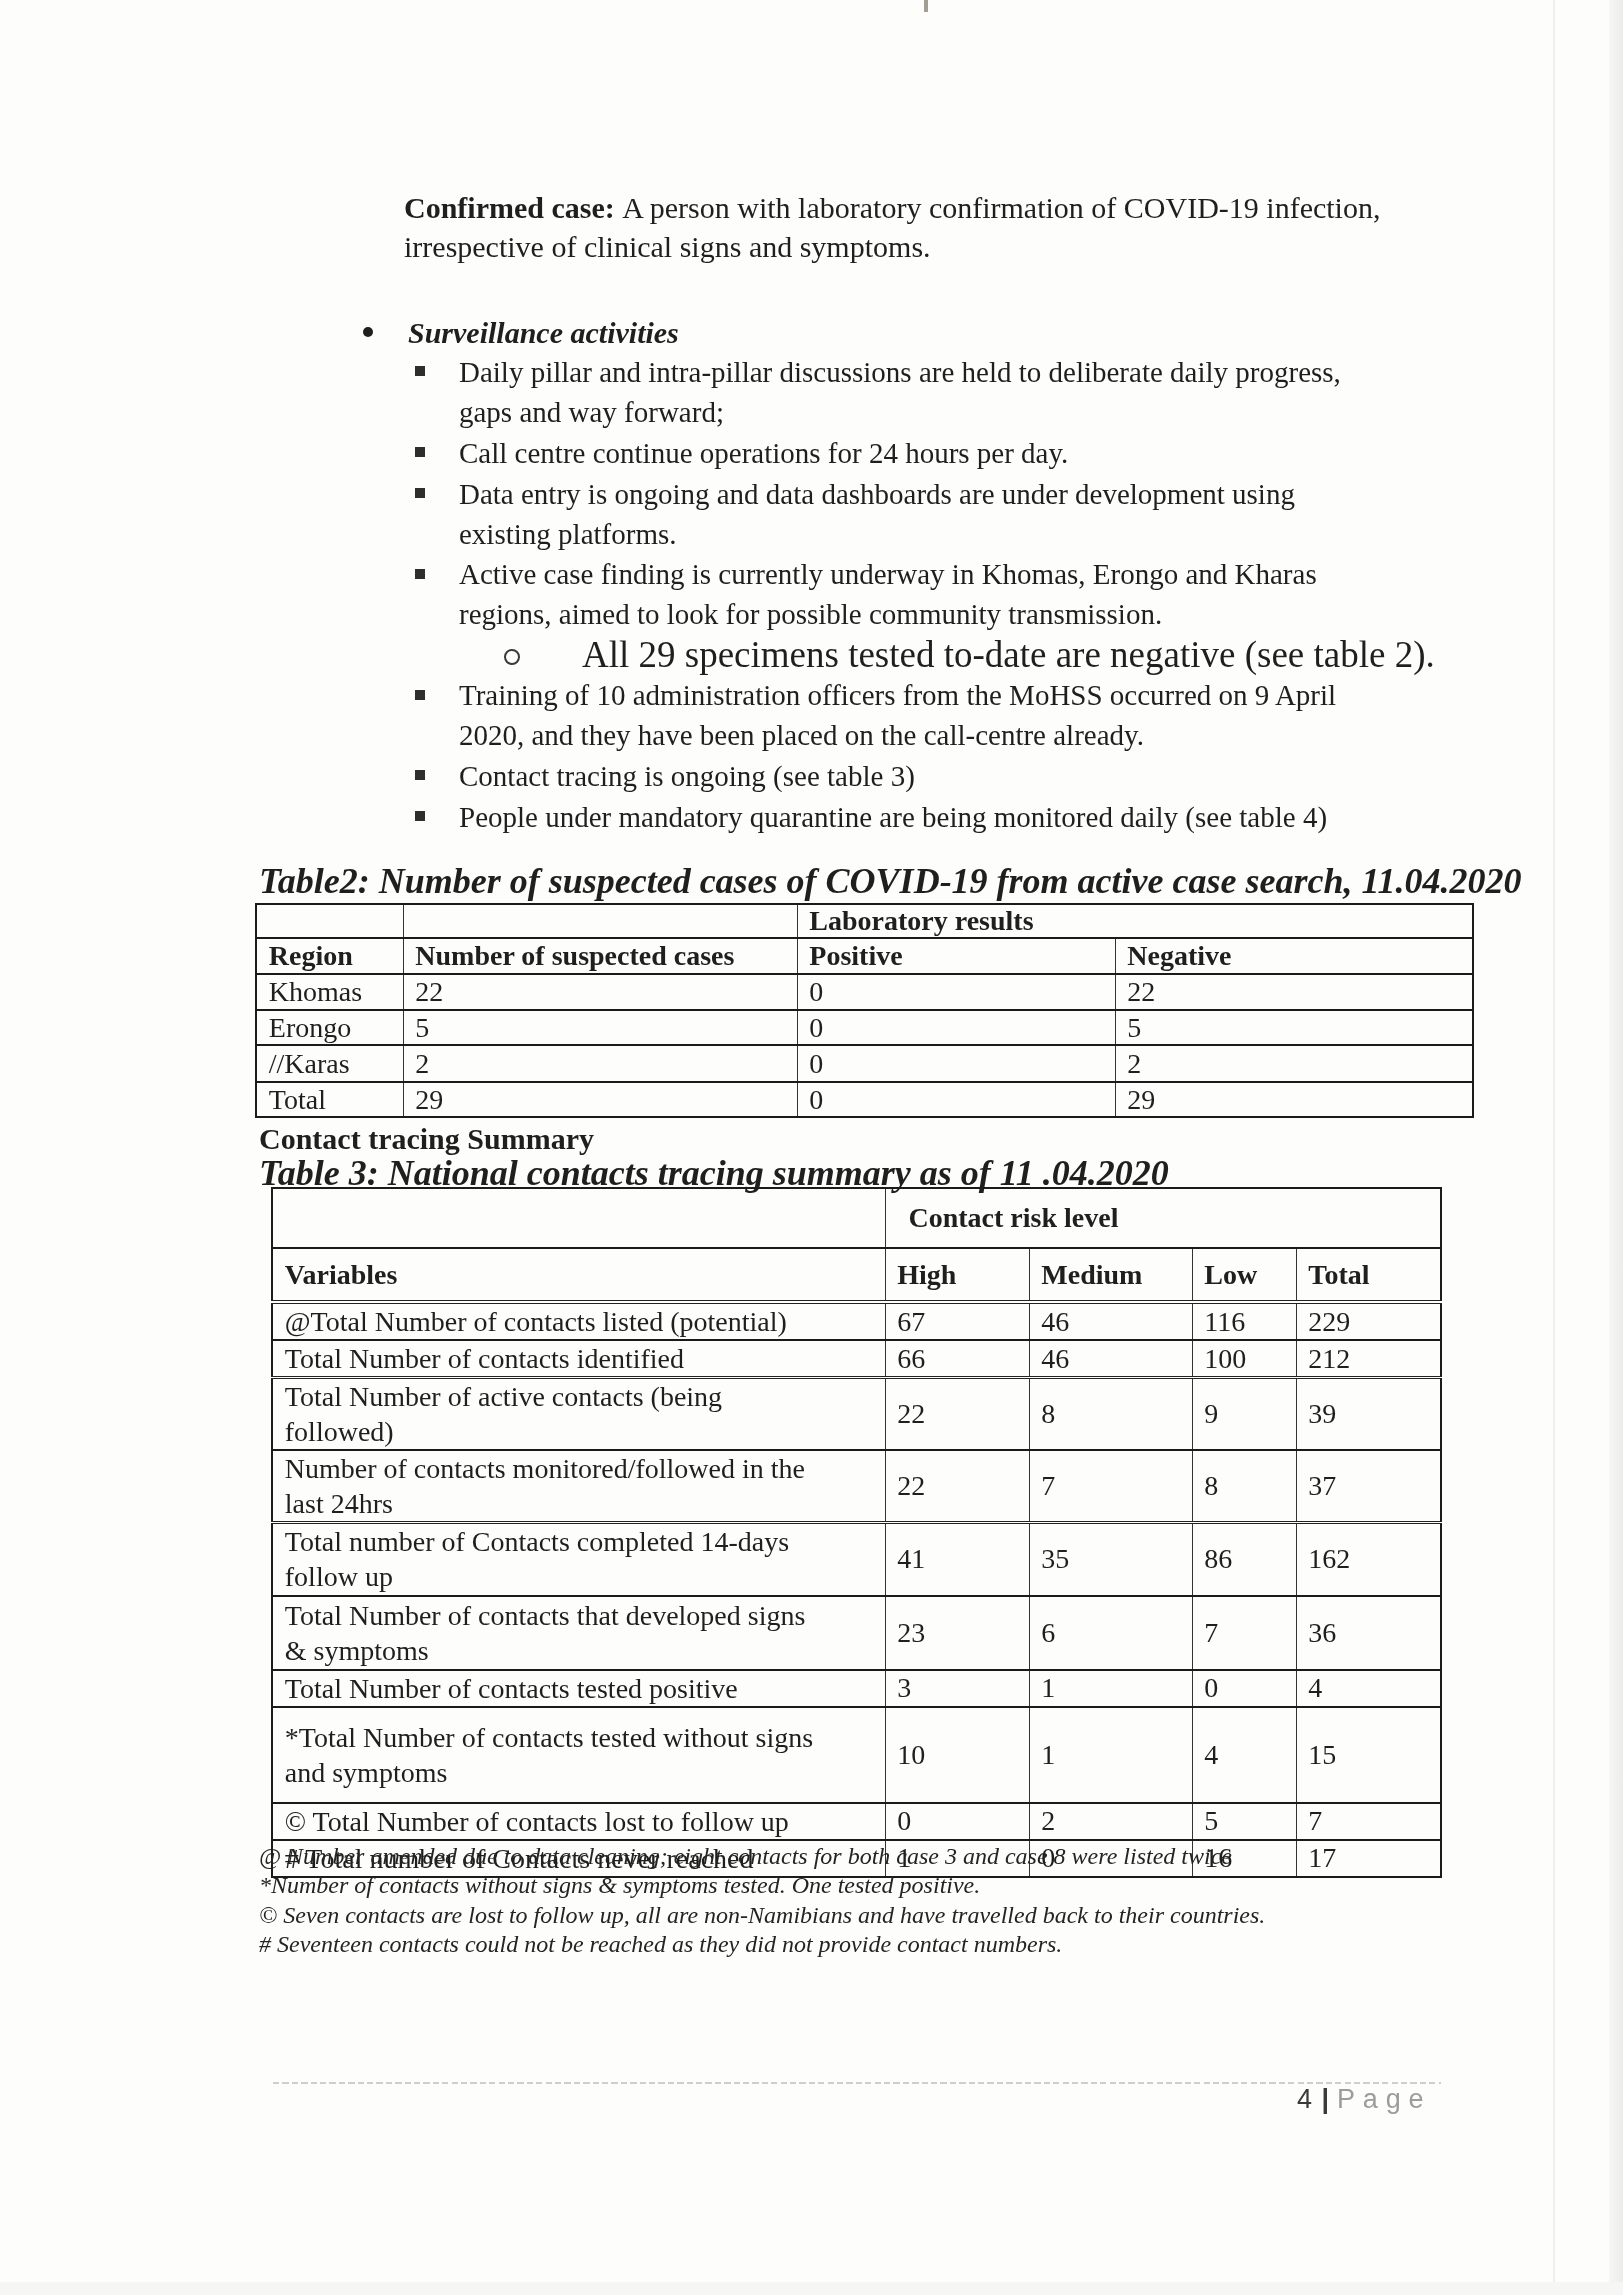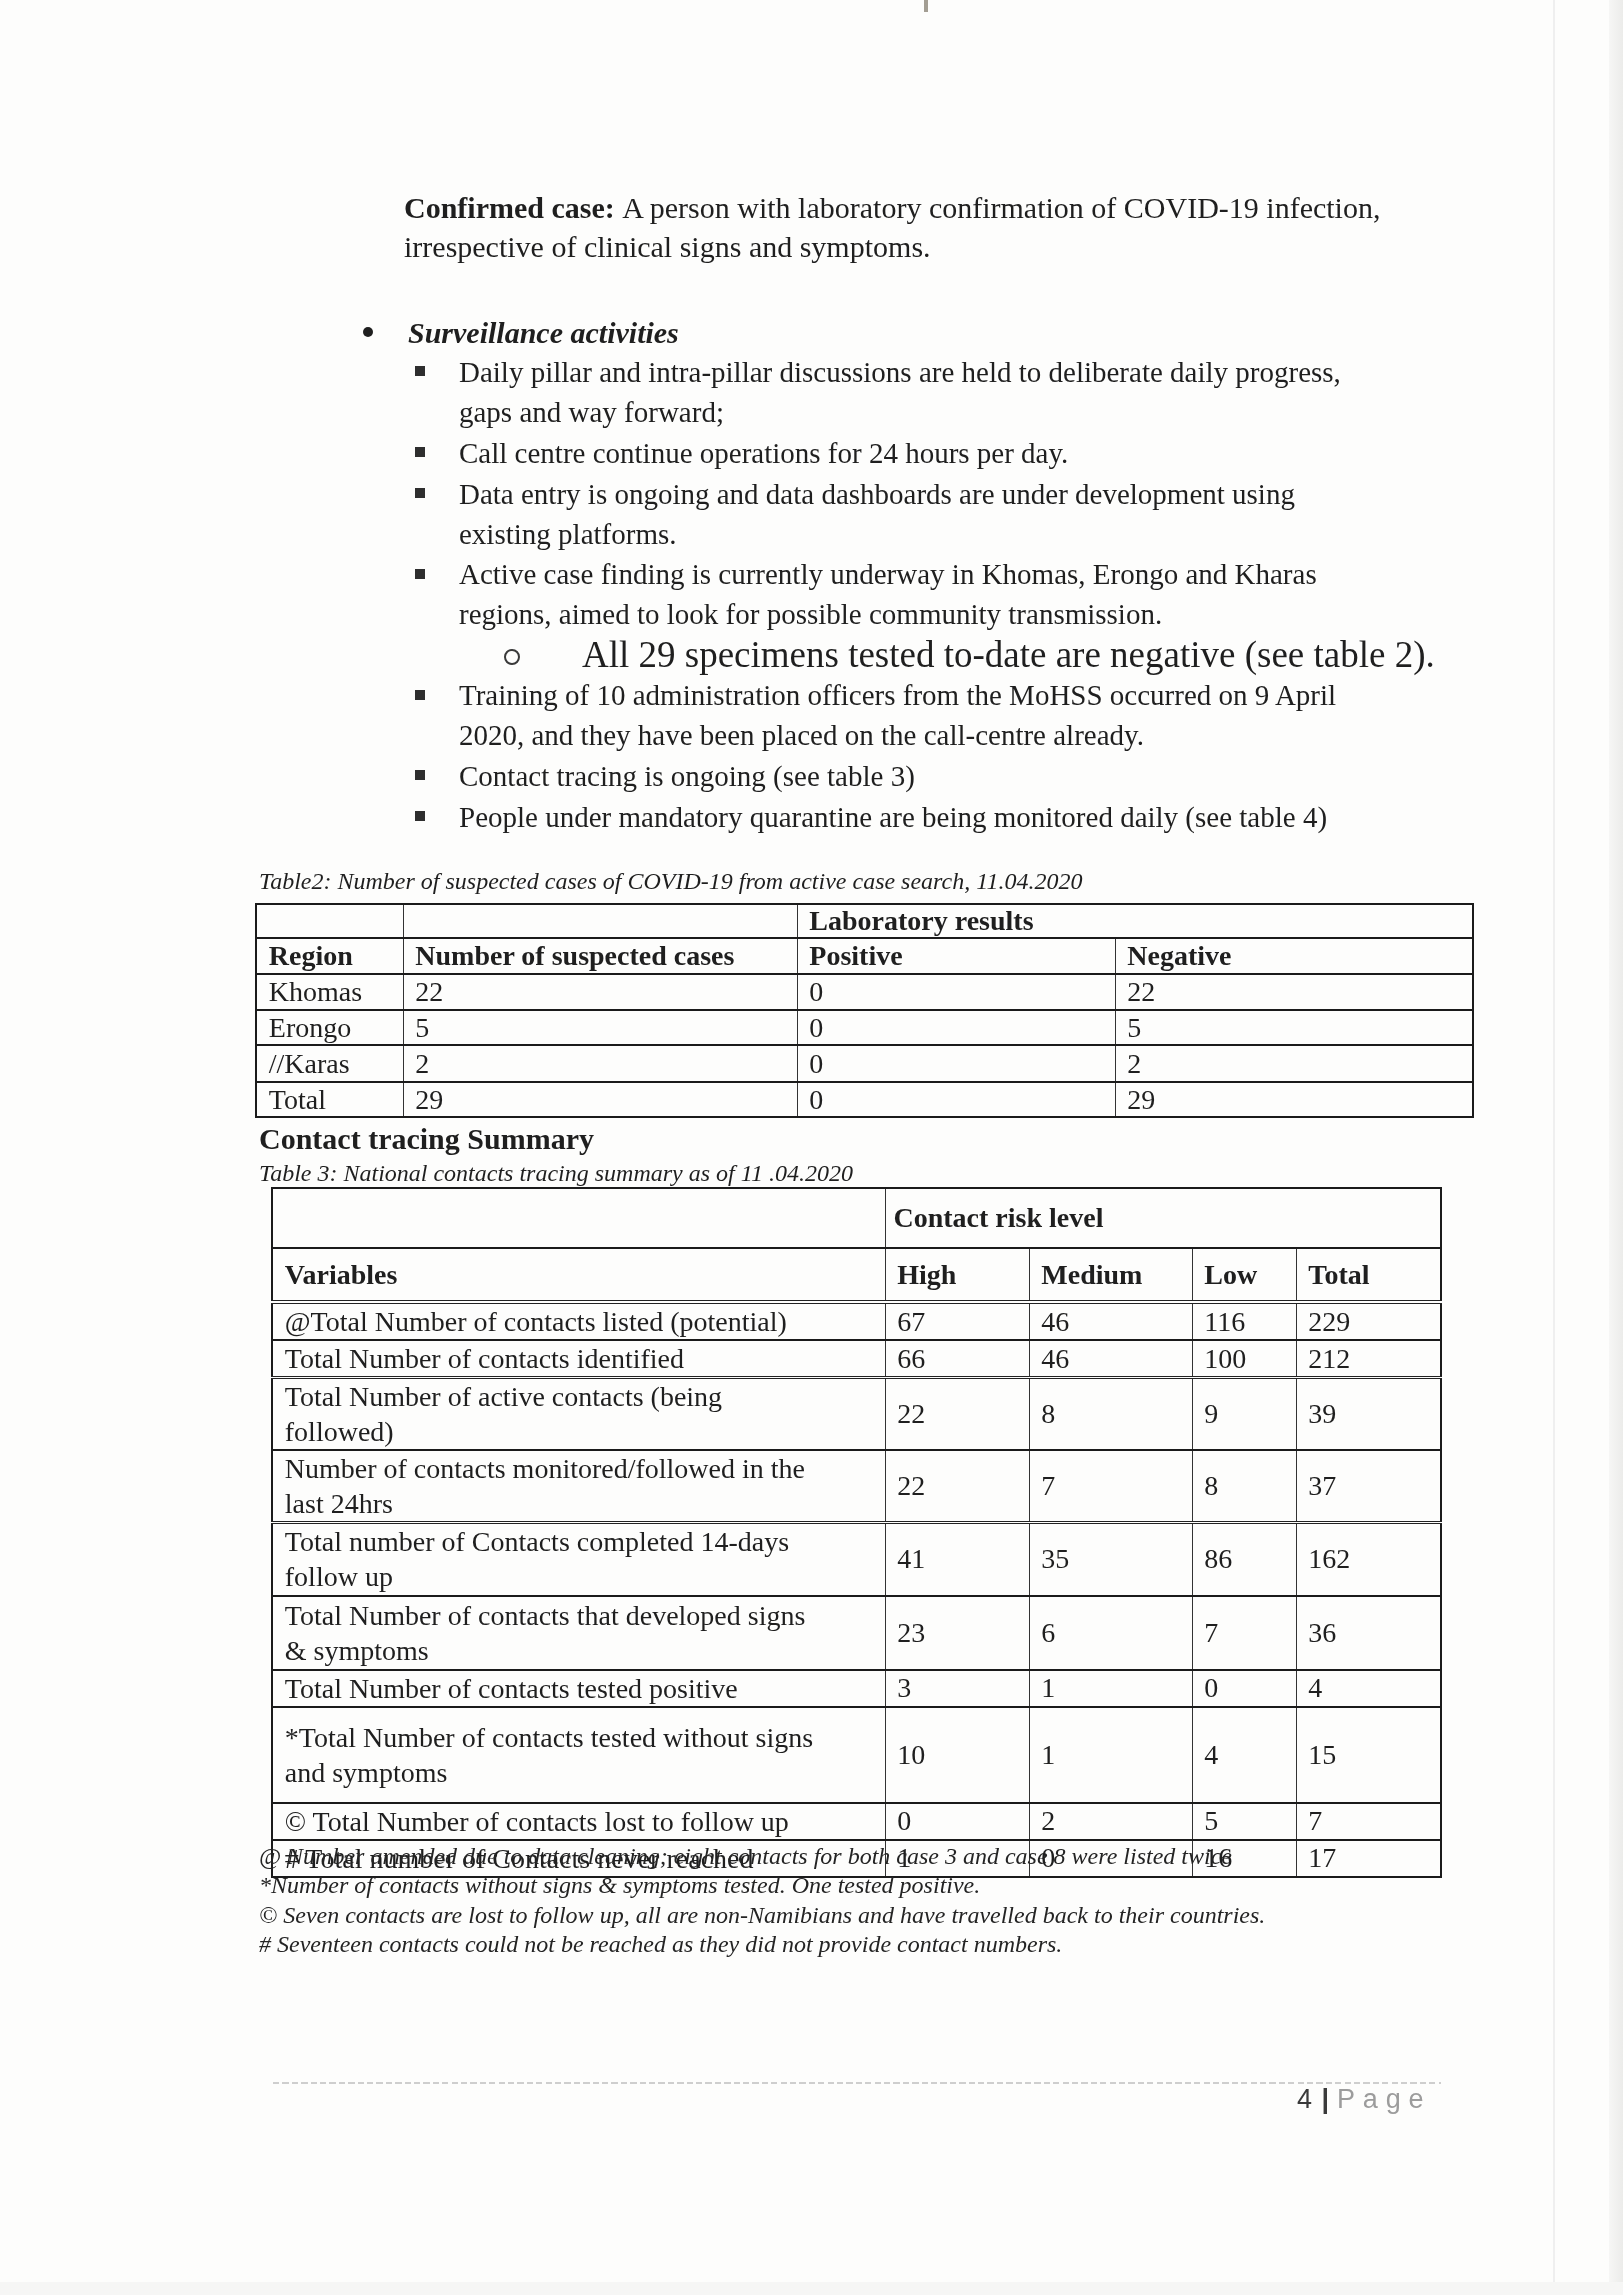--- a/index.html
+++ b/index.html
@@ -26,21 +26,21 @@
   .intro .line{height:39px;line-height:39px;white-space:pre;}
   .b{font-weight:700;}
   
   .si-heading{left:408px;top:313px;font-size:30px;font-weight:700;font-style:italic;line-height:39px;white-space:pre;}
   .bullet-round{left:363px;top:327px;width:10.2px;height:10.2px;border-radius:50%;background:var(--ink);}
   .bullet-sq{left:415px;width:10.2px;height:10.2px;background:#2e2e2e;}
   .li{left:459px;font-size:29px;line-height:40px;white-space:pre;}
   .o-ring{left:504px;top:649px;width:11.8px;height:11.8px;border:2px solid #3a3a3a;border-radius:50%;background:transparent;}
   .li-sub{left:550px;font-size:37px;line-height:40px;white-space:pre;margin-left:32px;}
   
-  .tbl-title{font-size:24px;font-weight:400;font-style:italic;line-height:38px;white-space:pre;}
+  .tbl-title{font-size:36px;font-weight:700;font-style:italic;line-height:38px;white-space:pre;}
   .section-heading{font-size:30px;font-weight:700;line-height:36px;white-space:pre;}
   
   table.doc{border-collapse:collapse;table-layout:fixed;position:absolute;background:transparent;}
   table.doc td,table.doc th{
     border-left:1.6px solid var(--border-mid);
     border-right:1.6px solid var(--border-mid);
     border-top:2.4px solid var(--border-dark);
     border-bottom:2.4px solid var(--border-dark);
     font-size:28px;
     font-weight:400;
@@ -180,21 +180,21 @@
     <colgroup>
         <col style="width:613px">
         <col style="width:144px">
         <col style="width:163px">
         <col style="width:104px">
         <col style="width:145px">
       </colgroup>
     <tbody>
         <tr style="height:60px">
       <td></td>
-      <th colspan="4" style="padding-left:8px">Contact risk level</th>
+      <th colspan="4" style="padding-left:23px">Contact risk level</th>
     </tr>
     <tr style="height:54px" class="hdr-thick">
       <th>Variables</th>
       <th>High</th>
       <th>Medium</th>
       <th>Low</th>
       <th>Total</th>
     </tr>
     <tr style="height:38px">
       <td class="var-cell">@Total Number of contacts listed (potential)</td>

